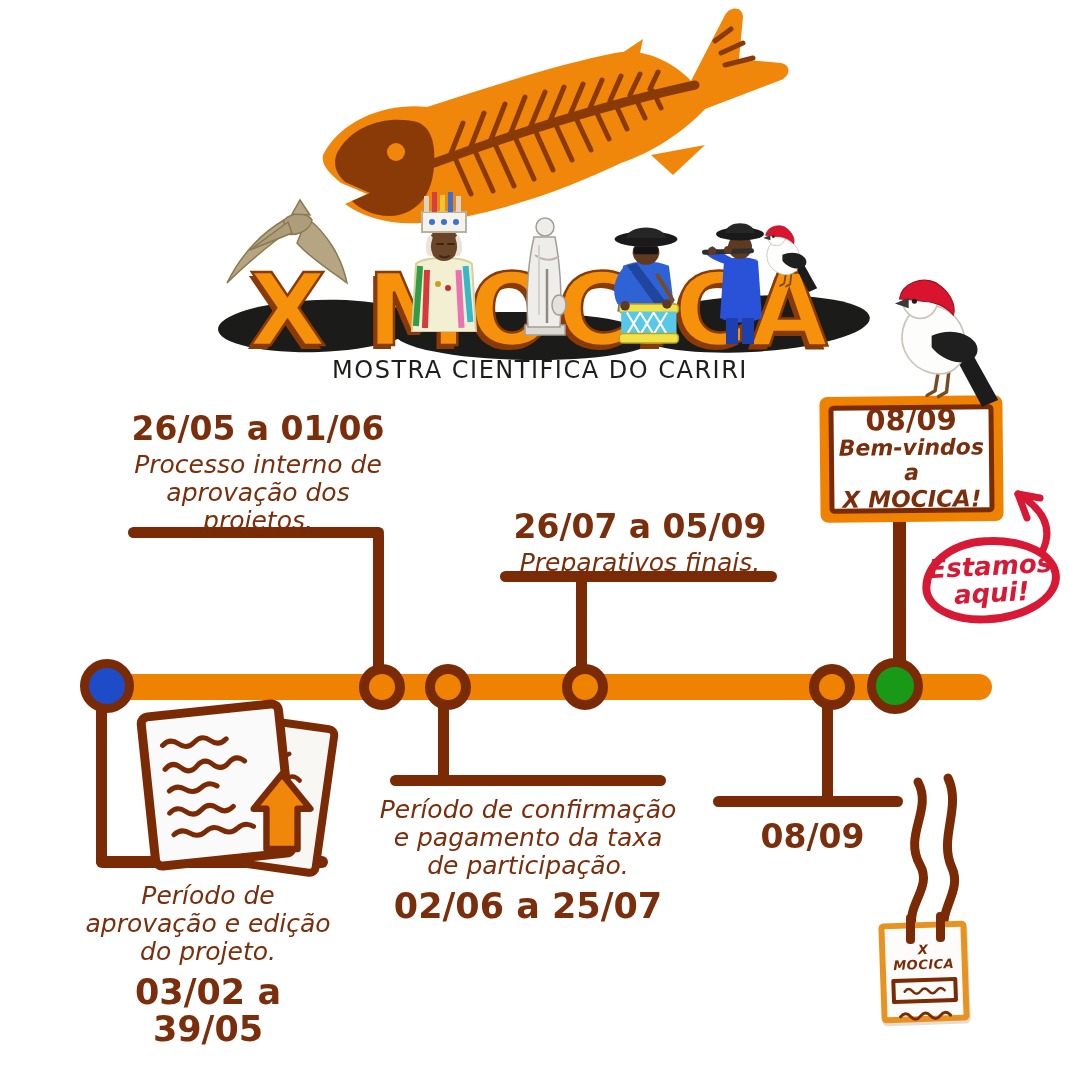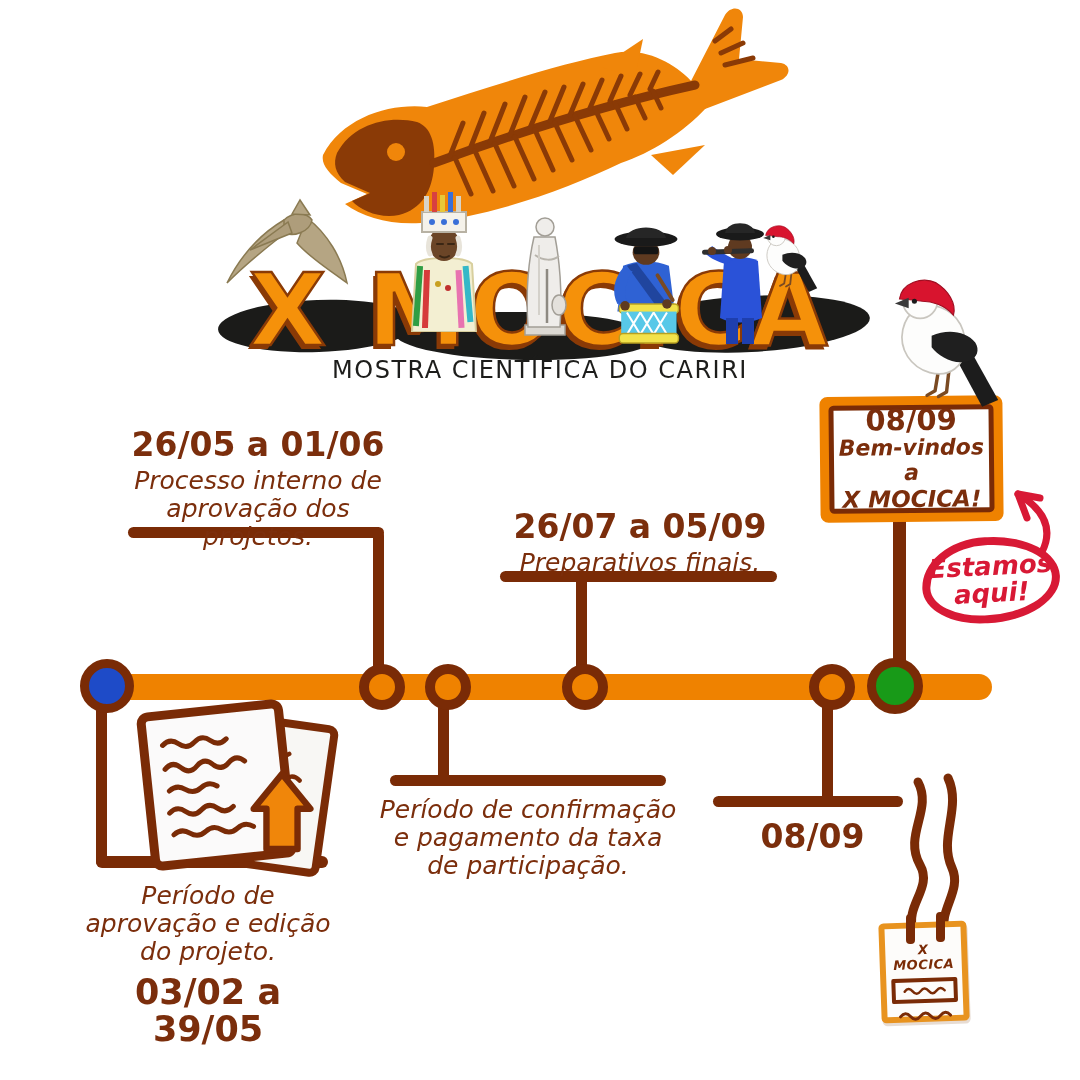--- a/index.html
+++ b/index.html
@@ -175,37 +175,38 @@
   <div class="stem" style="left:822px;top:700px;width:11px;height:104px"></div>
   <div class="stem" style="left:713px;top:796px;width:190px;height:11px"></div>
 
   <div class="node" style="left:80px;top:659px;width:54px;height:54px;background:#1E4BC8;border:9px solid #7A2B06"></div>
   <div class="node" style="left:359px;top:664px;width:46px;height:46px;background:#EF8200;border:10px solid #7A2B06"></div>
   <div class="node" style="left:425px;top:664px;width:46px;height:46px;background:#EF8200;border:10px solid #7A2B06"></div>
   <div class="node" style="left:562px;top:664px;width:46px;height:46px;background:#EF8200;border:10px solid #7A2B06"></div>
   <div class="node" style="left:809px;top:664px;width:46px;height:46px;background:#EF8200;border:10px solid #7A2B06"></div>
   <div class="node" style="left:867px;top:658px;width:56px;height:56px;background:#189A18;border:9px solid #7A2B06"></div>
 
-  <div class="block" style="left:108px;top:428px;width:300px">
+  <div class="block" style="left:108px;top:412px;width:300px">
     <div class="date-lg">26/05 a 01/06</div>
     <div class="desc">Processo interno de aprovação dos projetos.</div>
   </div>
 
   <div class="block" style="left:495px;top:510px;width:290px">
     <div class="date-lg">26/07 a 05/09</div>
     <div class="desc">Preparativos finais.</div>
   </div>
 
   <div class="block" style="left:82px;top:878px;width:252px">
     <div class="desc">Período de aprovação e edição do projeto.</div>
     <div class="date-xl" style="margin-top:8px">03/02 a 39/05</div>
   </div>
 
   <div class="block" style="left:378px;top:792px;width:300px">
     <div class="desc">Período de confirmação e pagamento da taxa de participação.</div>
+    <div class="date-xl" style="margin-top:8px">02/06 a 25/07</div>
   </div>
 
   <div class="block" style="left:705px;top:812px;width:215px">
     <div class="date-lg" style="margin-top:8px">08/09</div>
   </div>
 
   <div class="sign-post"></div>
   <div class="sign">
     <div class="sign-inner">
       <div class="sign-date">08/09</div>

